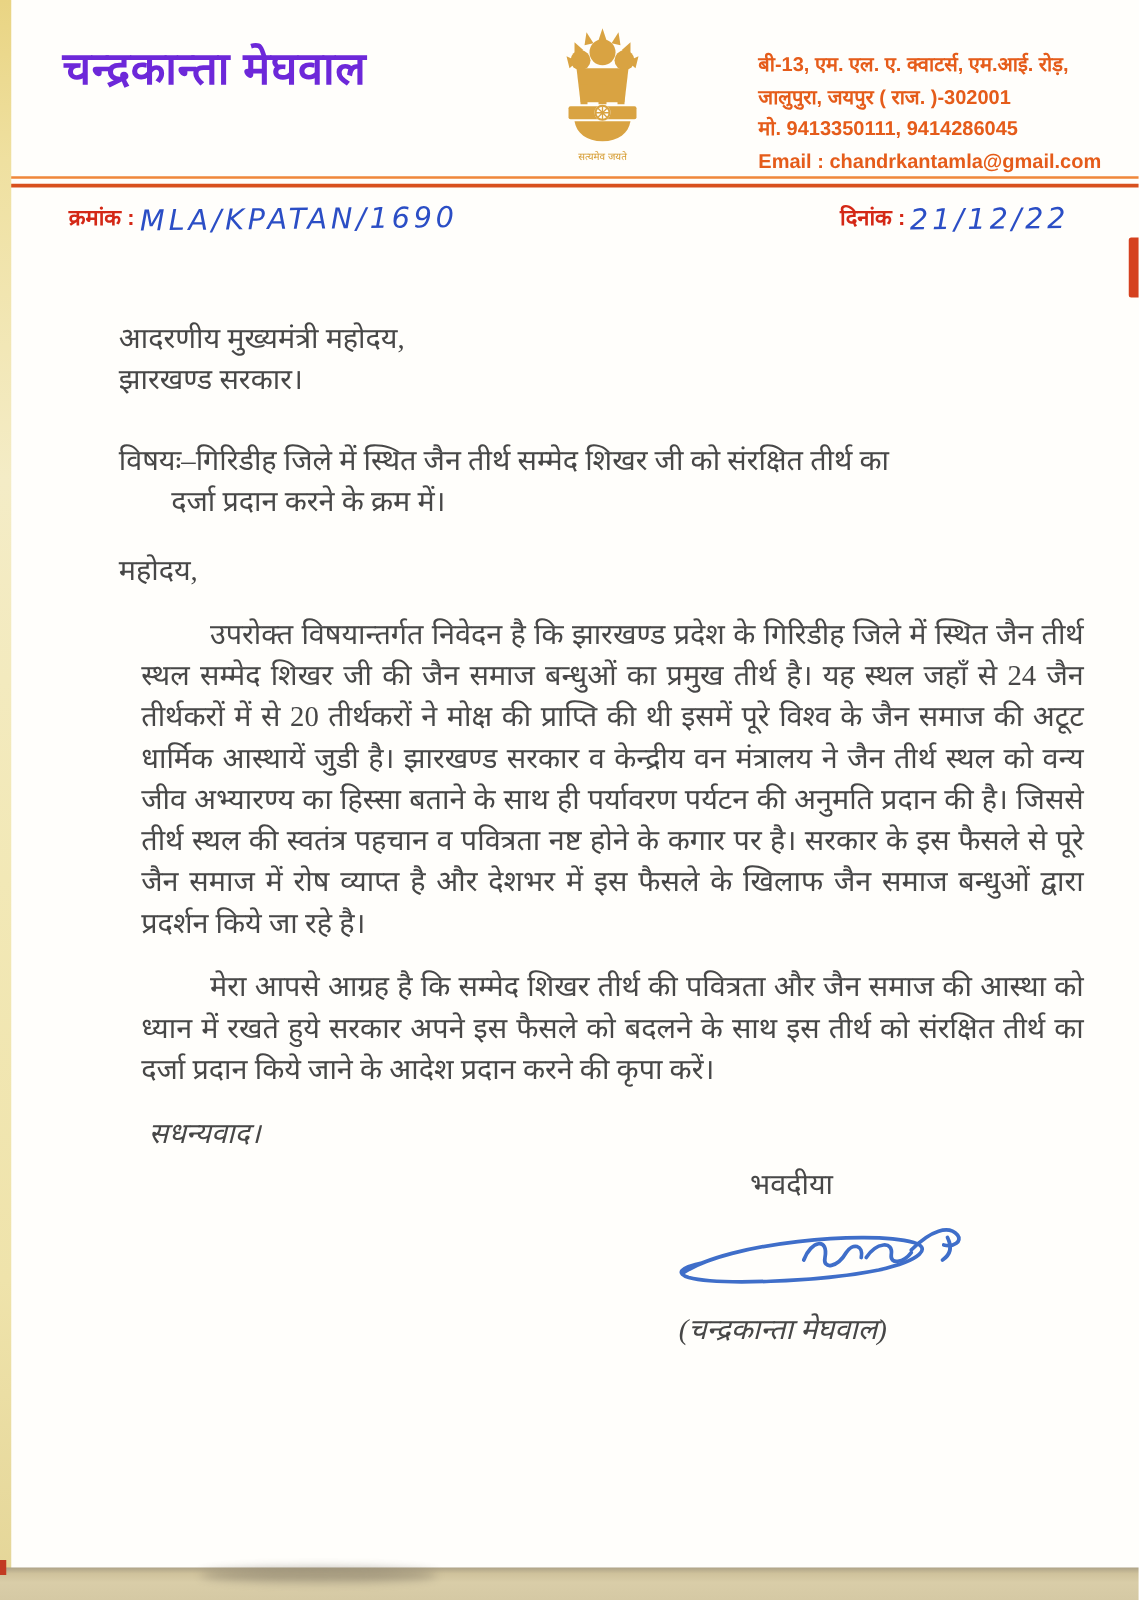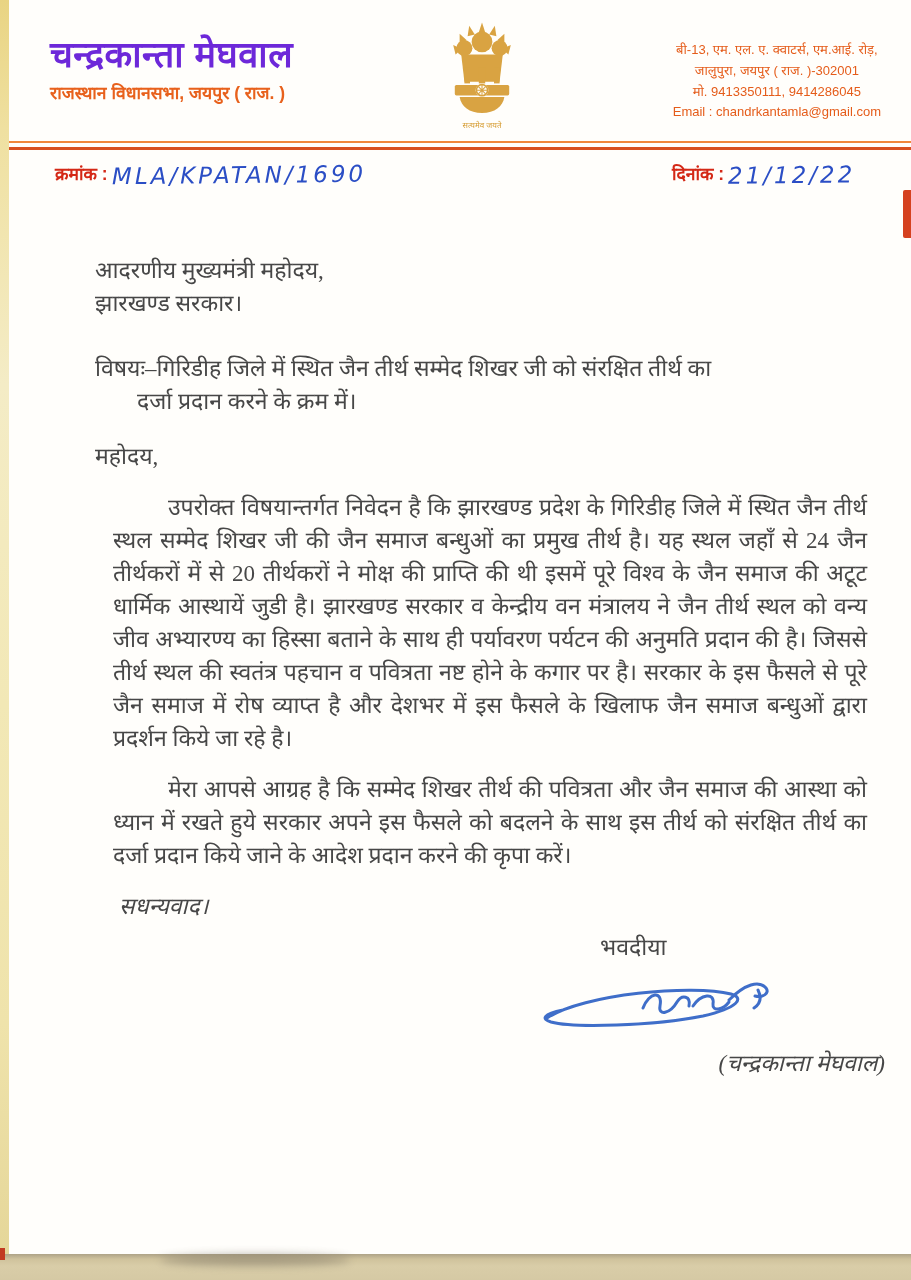--- a/index.html
+++ b/index.html
@@ -32,23 +32,23 @@
   .hdr-left{position:absolute;left:50px;top:36px;}
   .hdr-name{
     font-family:"Liberation Sans", sans-serif;
     font-size:36px;font-weight:bold;color:#6d28d9;letter-spacing:.5px;line-height:1.05;
   }
   .hdr-sub{
     font-family:"Liberation Sans", sans-serif;
     font-size:17.5px;font-weight:bold;color:#e8611c;margin-top:7px;line-height:1.45;
   }
   .hdr-right{
-    position:absolute;right:30px;top:40px;text-align:center;
+    position:absolute;right:30px;top:40px;text-align:left;
     font-family:"Liberation Sans", sans-serif;
-    font-size:13px;font-weight:normal;color:#e55c1a;line-height:1.6;
+    font-size:16px;font-weight:bold;color:#e55c1a;line-height:1.6;
   }
   .emblem{position:absolute;left:442px;top:20px;width:80px;height:122px;}
   
   .rule-top{position:absolute;left:8px;right:0;top:141px;border-top:2px solid #f0873a;}
   .rule-bottom{position:absolute;left:8px;right:0;top:147px;border-top:3px solid #d8501e;}
   
   .ref-row{position:absolute;left:0;right:0;top:157px;height:40px;font-size:17px;}
   .ref-label{
     font-family:"Liberation Sans", sans-serif;
     color:#d42816;font-weight:bold;font-size:17.5px;
@@ -65,36 +65,35 @@
     position:absolute;left:95px;right:26px;top:254px;
     color:#474747;font-size:23px;line-height:33px;
   }
   .subject{margin-top:32px;}
   .subject .l2{display:block;margin-left:42px;}
   .greet{margin-top:22px;}
   .para{text-align:justify;text-indent:55px;margin:18px;}
   .thanks{font-style:italic;margin-left:24px;margin-top:6px;}
   .closing{margin-left:505px;margin-top:8px;}
   .signature{margin-left:438px;margin-top:2px;display:block;}
-  .signatory{font-style:italic;margin-left:448px;margin-top:-6px;text-align:right;}
+  .signatory{font-style:italic;margin-left:448px;margin-top:-6px;}
   .emblem-motto{font-family:"Liberation Sans", sans-serif;}
 </style>
 </head>
 <body>
 
 <div class="scan-left-edge"></div>
 <div class="scan-bottom-edge"></div>
 <div class="scan-bottom-smudge"></div>
 <div class="scan-red-tick-left"></div>
 <div class="scan-red-mark-right"></div>
 
 <div class="hdr-left">
   <div class="hdr-name">चन्द्रकान्ता मेघवाल</div>
   <div class="hdr-sub">
-    <div>राजस्थान विधानसभा, जयपुर ( राज. )</div>
   </div>
 </div>
 
 <div class="emblem">
   <svg viewBox="0 0 100 150" width="80" height="122" xmlns="http://www.w3.org/2000/svg">
     <g fill="#d59a2e" opacity="0.9">
 
       <g>
         <path d="M50 2 l4 12 l-8 0 z"></path>
         <path d="M34 6 l7 11 l-9 2 z"></path>

